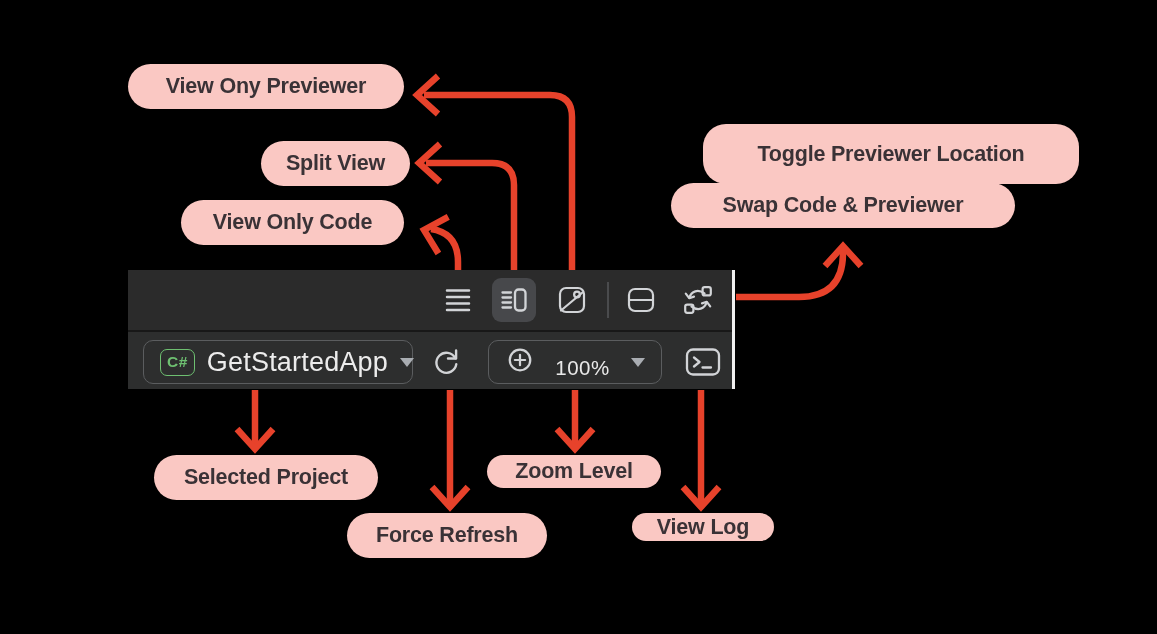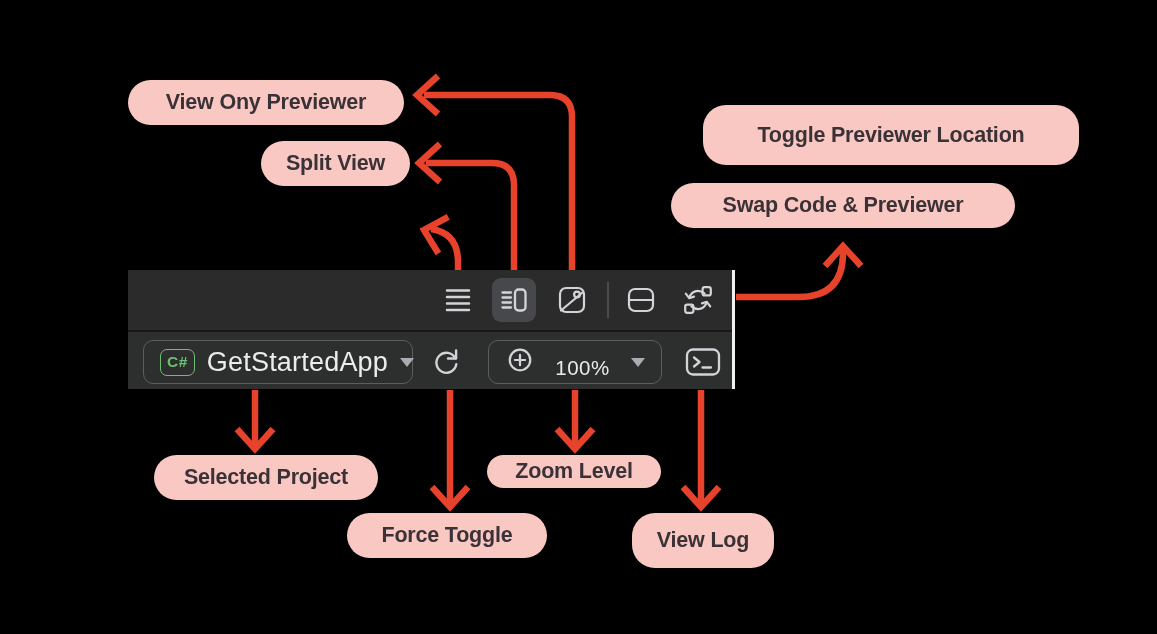--- a/index.html
+++ b/index.html
@@ -13,29 +13,29 @@
   
   .pill{
     position:absolute;
     display:flex;align-items:center;justify-content:center;
     background:var(--pill-bg,#FAC8C3);
     color:var(--pill-text,#3A3236);
     border-radius:23px;
     font-size:21.5px;font-weight:700;letter-spacing:-0.2px;
     white-space:nowrap;
   }
-  .pill-vop{left:128px;top:80px;width:276px;height:45px;}
+  .pill-vop{left:128px;top:64px;width:276px;height:45px;}
   .pill-sv {left:261px;top:141px;width:149px;height:45px;}
   .pill-voc{left:181px;top:200px;width:223px;height:45px;}
-  .pill-tpl{left:703px;top:105px;width:376px;height:60px;}
+  .pill-tpl{left:703px;top:124px;width:376px;height:60px;}
   .pill-scp{left:671px;top:183px;width:344px;height:45px;}
   .pill-sp {left:154px;top:455px;width:224px;height:45px;}
   .pill-zl {left:487px;top:455px;width:174px;height:33px;}
   .pill-fr {left:347px;top:513px;width:200px;height:45px;}
-  .pill-vl {left:632px;top:513px;width:142px;height:55px;}
+  .pill-vl {left:632px;top:513px;width:142px;height:28px;}
   
   .arrows{position:absolute;left:0;top:0;pointer-events:none;}
   .arrows path,.arrows polyline{
     fill:none;stroke:var(--arrow,#E7422B);stroke-width:6.5px;
     stroke-linecap:butt;stroke-linejoin:miter;
   }
   
   .toolbar{
     position:absolute;left:128px;top:270px;width:604px;height:119px;
   }
@@ -129,25 +129,26 @@
     </g>
 
     <g>
       <path d="M 701 390 L 701 504"></path>
       <polyline points="683,487 701,507 719,487"></polyline>
     </g>
   </svg>
 
   <div class="pill pill-vop">View Ony Previewer</div>
   <div class="pill pill-sv">Split View</div>
+  <div class="pill pill-voc">View Only Code</div>
   <div class="pill pill-tpl">Toggle Previewer Location</div>
   <div class="pill pill-scp">Swap Code &amp; Previewer</div>
   <div class="pill pill-sp">Selected Project</div>
   <div class="pill pill-zl">Zoom Level</div>
-  <div class="pill pill-fr">Force Toggle</div>
+  <div class="pill pill-fr">Force Refresh</div>
   <div class="pill pill-vl">View Log</div>
 
   <div class="toolbar">
 
     <div class="row row-top">
 
       <div class="icon-btn" style="left:308px;top:8px;">
         <span class="icon">
           <svg width="28" height="28" viewBox="0 0 28 28" fill="none" stroke="currentColor" stroke-width="2.5" stroke-linecap="round">
             <path d="M3 4.5 H25 M3 11 H25 M3 17.5 H25 M3 24 H25"></path>

